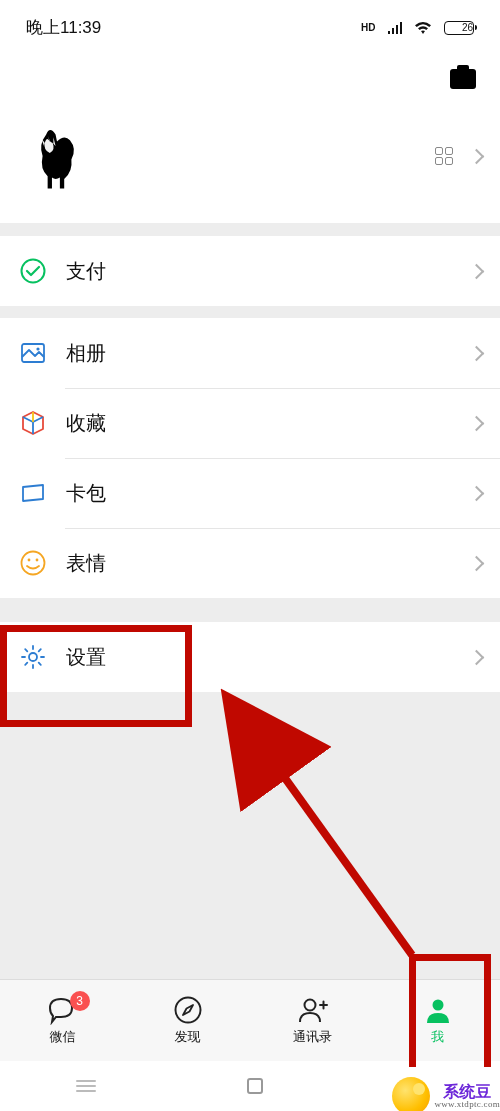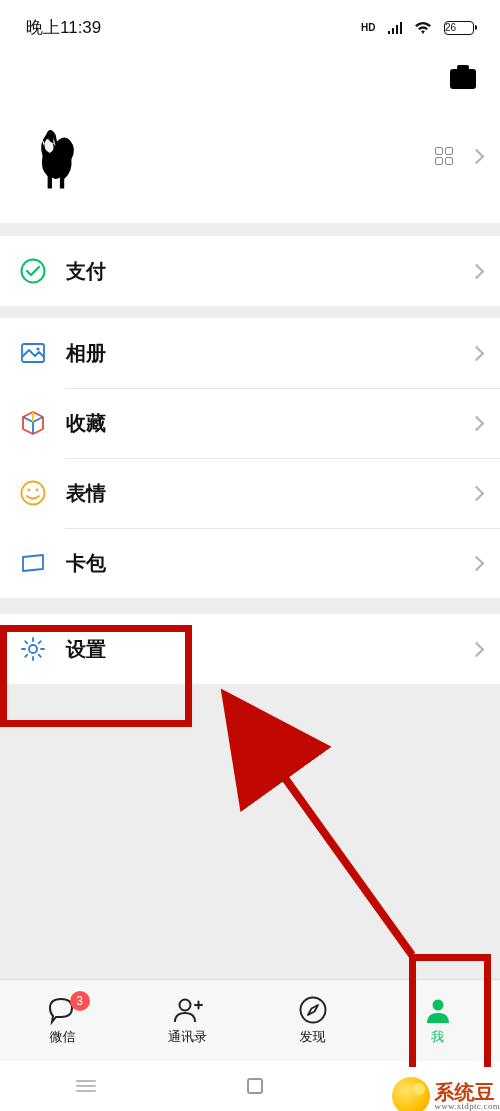--- a/index.html
+++ b/index.html
@@ -50,21 +50,21 @@
       display: inline-block;
     }
     .battery {
       border: 1.5px solid #111;
       border-radius: 4px;
       height: 14px;
       width: 30px;
       position: relative;
       display: flex;
       align-items: center;
-      justify-content: flex-start;
+      justify-content: flex-end;
       font-size: 10px;
     }
     .battery::after {
       content: '';
       position: absolute;
       right: -4px;
       top: 3px;
       width: 2px;
       height: 5px;
       background: #111;
@@ -136,24 +136,23 @@
       width: 11px;
       height: 11px;
       border-right: 2px solid #b2b2b2;
       border-bottom: 2px solid #b2b2b2;
       transform: rotate(-45deg);
     }
     
     .menu-group {
       margin-top: 12px;
       background:#84cc16;
-      font-weight:bold;
     }
     .menu-group.first { margin-top: 13px; }
-    .menu-group.settings-group { margin-top: 16px; }
+    .menu-group.settings-group { margin-top: 24px; }
     .menu-item {
       display: flex;
       align-items: center;
       padding: 20px 18px 20px 18px;
       background: #fff;
       position: relative;
     }
     .menu-item + .menu-item::before {
       content:'';
       position:absolute;
@@ -254,21 +253,21 @@
     }
     .watermark .logo::after{
       content:'';
       position:absolute;
       top:6px; left:21px;
       width:12px; height:12px;
       background:#ffe36e;
       border-radius:50%;
     }
     .wm-text { display:flex; flex-direction:column; line-height:1; }
-    .wm-cn { font-size:20px; font-weight:700; color:#c2410c; }
+    .wm-cn { font-size:16px; font-weight:700; color:#6d28d9;text-align:center; }
     .wm-en { font-size:9px; color:#666; letter-spacing:0.3px;font-family:Liberation Serif, serif; }
   </style>
 </head>
 <body>
 
 <div class="status-bar">
   <span>晚上11:39</span>
   <div class="status-right">
     <span style="font-size:10px;font-weight:700;">HD</span>
     <div class="signal-bars">
@@ -343,36 +342,36 @@
           <path d="M4 8 L14 13 L24 8 M14 13 L14 25" fill="none" stroke="#2d7dd2" stroke-width="1.8" stroke-linejoin="round"></path>
           <path d="M14 3 L14 13" stroke="#f5c518" stroke-width="1.8"></path>
         </svg>
     </span>
     <span class="menu-label">收藏</span>
     <span class="chevron"></span>
   </div>
   <div class="menu-item">
     <span class="menu-icon">
       <svg width="28" height="28" viewBox="0 0 28 28">
+          <path d="M4 8 L24 6 L24 20 L4 22 Z" fill="none" stroke="#2d7dd2" stroke-width="1.8" stroke-linejoin="round"></path>
+        </svg>
+    </span>
+    <span class="menu-label">卡包</span>
+    <span class="chevron"></span>
+  </div>
+  <div class="menu-item">
+    <span class="menu-icon">
+      <svg width="28" height="28" viewBox="0 0 28 28">
           <circle cx="14" cy="14" r="11.5" fill="none" stroke="#f5a623" stroke-width="1.8"></circle>
           <circle cx="10" cy="11" r="1.4" fill="#f5a623"></circle>
           <circle cx="18" cy="11" r="1.4" fill="#f5a623"></circle>
           <path d="M8 17 Q14 22 20 17" fill="none" stroke="#f5a623" stroke-width="1.8" stroke-linecap="round"></path>
         </svg>
     </span>
     <span class="menu-label">表情</span>
-    <span class="chevron"></span>
-  </div>
-  <div class="menu-item">
-    <span class="menu-icon">
-      <svg width="28" height="28" viewBox="0 0 28 28">
-          <path d="M4 8 L24 6 L24 20 L4 22 Z" fill="none" stroke="#2d7dd2" stroke-width="1.8" stroke-linejoin="round"></path>
-        </svg>
-    </span>
-    <span class="menu-label">卡包</span>
     <span class="chevron"></span>
   </div>
 </div>
 
 <div class="menu-group settings-group">
   <div class="menu-item">
     <span class="menu-icon">
       <svg width="28" height="28" viewBox="0 0 28 28">
           <circle cx="14" cy="14" r="4" fill="none" stroke="#2d7dd2" stroke-width="1.8"></circle>
           <path d="M14 3 L14 6 M14 22 L14 25 M3 14 L6 14 M22 14 L25 14 M6.2 6.2 L8.3 8.3 M19.7 19.7 L21.8 21.8 M6.2 21.8 L8.3 19.7 M19.7 8.3 L21.8 6.2" stroke="#2d7dd2" stroke-width="1.8" stroke-linecap="round"></path>
@@ -385,39 +384,39 @@
 
 <div class="tab-bar">
   <div class="tab">
     <span class="tab-icon">
       <svg width="34" height="30" viewBox="0 0 34 30">
           <path d="M4 13 Q4 4 15 4 Q26 4 26 13 Q26 22 15 22 L10 22 L6 27 L7 21 Q4 18 4 13 Z" fill="none" stroke="#222" stroke-width="2"></path>
         </svg>
       <span class="badge">3</span>
     </span>
     <span class="tab-label">微信</span>
+  </div>
+  <div class="tab">
+    <span class="tab-icon">
+      <svg width="30" height="30" viewBox="0 0 30 30">
+          <circle cx="15" cy="15" r="12.5" fill="none" stroke="#222" stroke-width="2"></circle>
+          <path d="M20 10 L16.5 16.5 L10 20 L13.5 13.5 Z" fill="none" stroke="#222" stroke-width="1.8" stroke-linejoin="round"></path>
+        </svg>
+    </span>
+    <span class="tab-label">发现</span>
   </div>
   <div class="tab">
     <span class="tab-icon">
       <svg width="34" height="30" viewBox="0 0 34 30">
           <circle cx="14" cy="10" r="5.5" fill="none" stroke="#222" stroke-width="2"></circle>
           <path d="M4 27 Q4 18 14 18 Q24 18 24 27" fill="none" stroke="#222" stroke-width="2"></path>
           <path d="M24 10 L31 10 M27.5 6.5 L27.5 13.5" stroke="#222" stroke-width="2" stroke-linecap="round"></path>
         </svg>
     </span>
     <span class="tab-label">通讯录</span>
-  </div>
-  <div class="tab">
-    <span class="tab-icon">
-      <svg width="30" height="30" viewBox="0 0 30 30">
-          <circle cx="15" cy="15" r="12.5" fill="none" stroke="#222" stroke-width="2"></circle>
-          <path d="M20 10 L16.5 16.5 L10 20 L13.5 13.5 Z" fill="none" stroke="#222" stroke-width="1.8" stroke-linejoin="round"></path>
-        </svg>
-    </span>
-    <span class="tab-label">发现</span>
   </div>
   <div class="tab active">
     <span class="tab-icon">
       <svg width="30" height="30" viewBox="0 0 30 30">
           <circle cx="15" cy="10" r="5.5" fill="#07c160"></circle>
           <path d="M4 28 Q4 18 15 18 Q26 18 26 28 Z" fill="#07c160"></path>
         </svg>
     </span>
     <span class="tab-label">我</span>
   </div>

